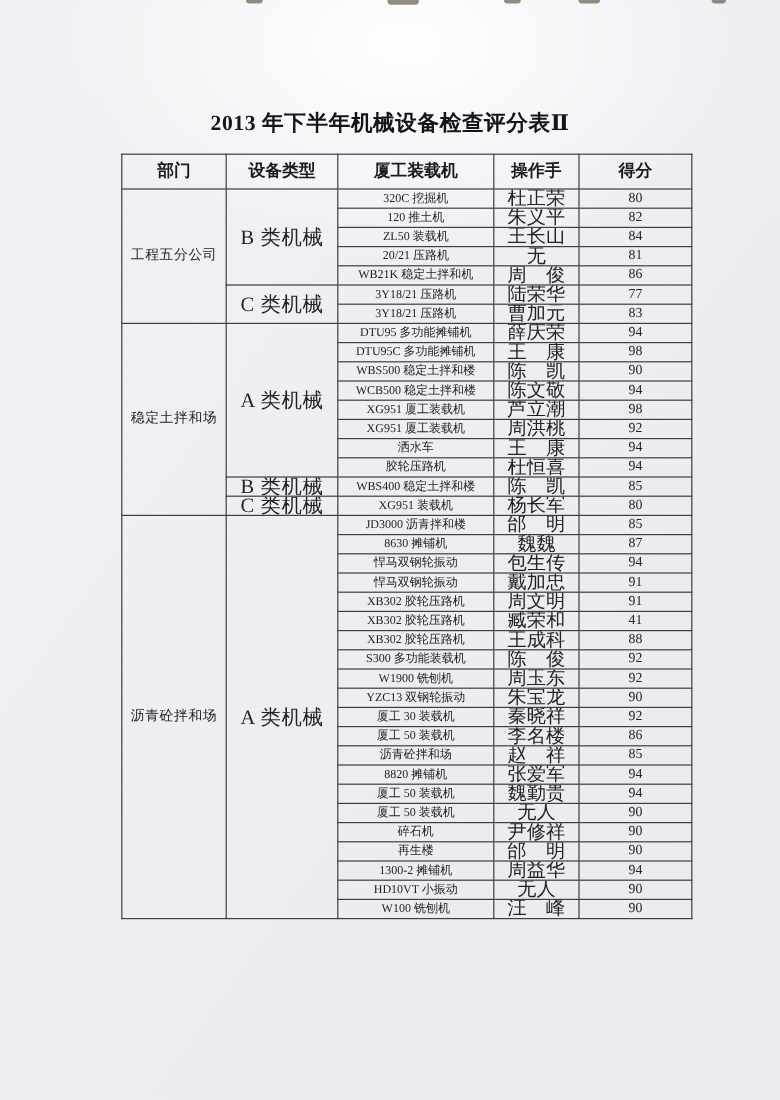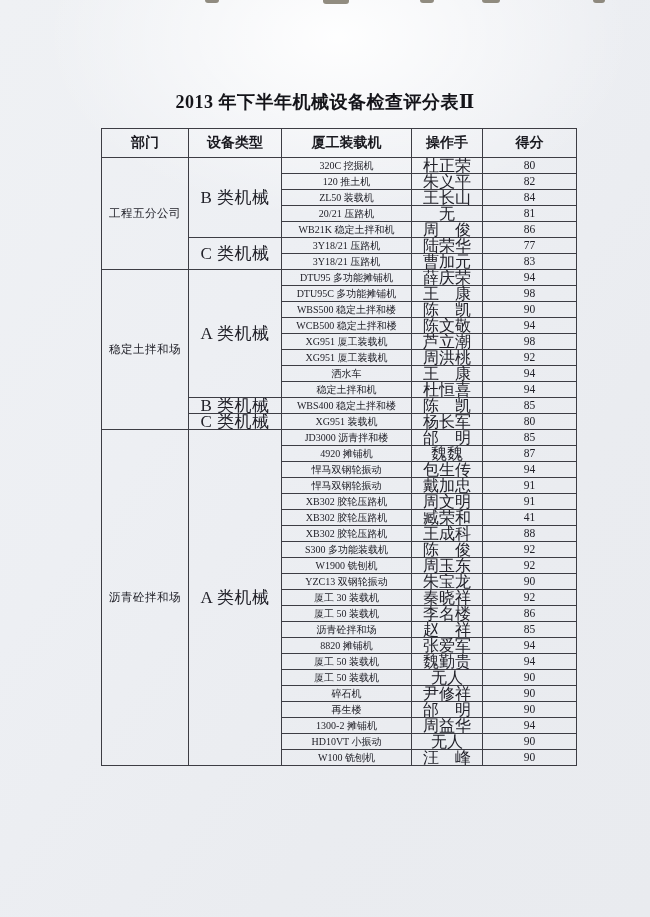--- a/index.html
+++ b/index.html
@@ -175,21 +175,21 @@
           <td class="name">XG951 厦工装载机</td>
           <td class="op">周洪桃</td>
           <td class="score">92</td>
         </tr>
         <tr>
           <td class="name">洒水车</td>
           <td class="op">王　康</td>
           <td class="score">94</td>
         </tr>
         <tr>
-          <td class="name">稳定土拌和机</td>
+          <td class="name">胶轮压路机</td>
           <td class="op">杜恒喜</td>
           <td class="score">94</td>
         </tr>
         <tr>
           <td class="type" rowspan="1">B 类机械</td>
           <td class="name">WBS400 稳定土拌和楼</td>
           <td class="op">陈　凯</td>
           <td class="score">85</td>
         </tr>
         <tr>
@@ -199,21 +199,21 @@
           <td class="score">80</td>
         </tr>
         <tr>
           <td class="dept" rowspan="21">沥青砼拌和场</td>
           <td class="type" rowspan="21">A 类机械</td>
           <td class="name">JD3000 沥青拌和楼</td>
           <td class="op">邰　明</td>
           <td class="score">85</td>
         </tr>
         <tr>
-          <td class="name">4920 摊铺机</td>
+          <td class="name">8630 摊铺机</td>
           <td class="op">魏魏</td>
           <td class="score">87</td>
         </tr>
         <tr>
           <td class="name">悍马双钢轮振动</td>
           <td class="op">包生传</td>
           <td class="score">94</td>
         </tr>
         <tr>
           <td class="name">悍马双钢轮振动</td>

